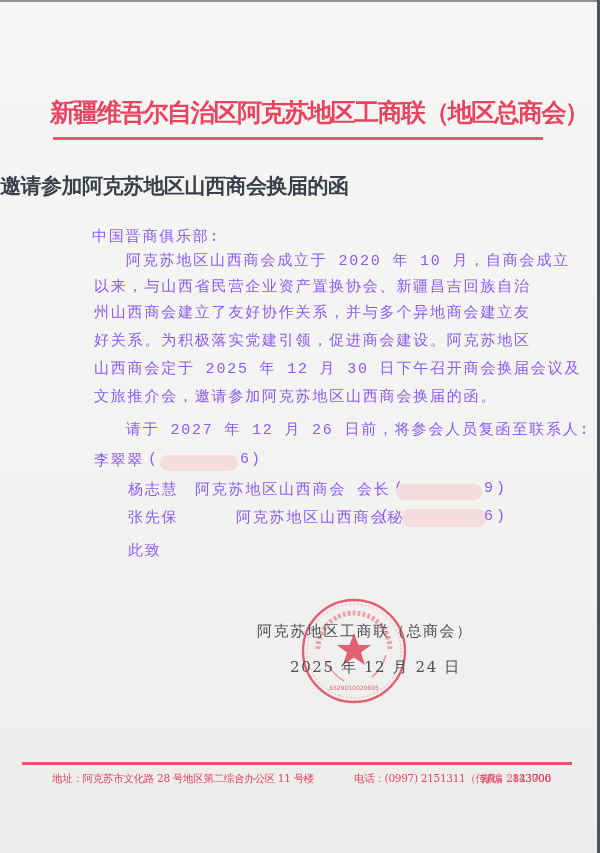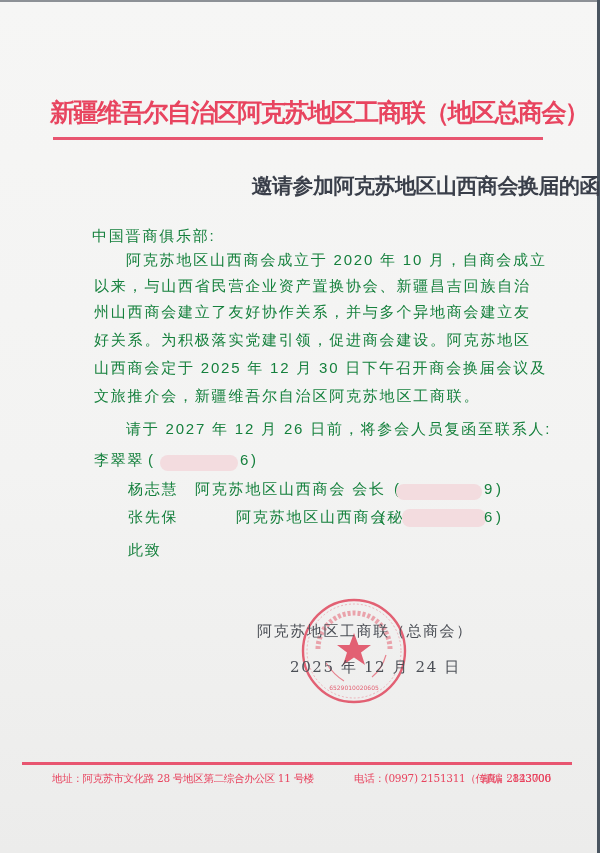--- a/index.html
+++ b/index.html
@@ -24,28 +24,28 @@
     position: absolute; left: 50px; top: 96px; width: 500px;
     font-family: "DejaVu Serif", serif; font-weight: bold;
     font-size: 25px; letter-spacing: -1.6px; color: #e8445f;
     white-space: nowrap;
   }
   .header-rule {
     position: absolute; left: 53px; top: 137px; width: 490px; height: 3px;
     background: #e85570;
   }
   .doc-title {
-    position: absolute; left: 0; top: 172px; width: 600px; text-align: right;
+    position: absolute; left: 0; top: 172px; width: 600px; text-align: left;
     font-family: "DejaVu Serif", serif; font-weight: bold;
     font-size: 21px; color: #3a3f4a; letter-spacing: -0.5px;
   }
   .body-text {
-    position: absolute; color: #15803d; font-size: 15px;
+    position: absolute; color: #8b5cf6; font-size: 15px;
     letter-spacing: 1.8px; white-space: nowrap;
-    font-family: Liberation Sans, sans-serif;
+    font-family: Liberation Mono, monospace;
   }
   .redact {
     position: absolute; height: 16px; border-radius: 8px;
     background: #f3dcdf;
   }
   .sign-text {
     position: absolute; color: #4b4f56; font-size: 15px;
     letter-spacing: 1.6px; white-space: nowrap;
     font-family: "DejaVu Serif", serif;
   }
@@ -74,21 +74,21 @@
 
 <div class="doc-title">邀请参加阿克苏地区山西商会换届的函</div>
 
 <div class="body-text" style="left:92px; top:227px;">中国晋商俱乐部:</div>
 
 <div class="body-text" style="left:126px; top:251px;">阿克苏地区山西商会成立于 2020 年 10 月，自商会成立</div>
 <div class="body-text" style="left:94px; top:277px;">以来，与山西省民营企业资产置换协会、新疆昌吉回族自治</div>
 <div class="body-text" style="left:94px; top:303px;">州山西商会建立了友好协作关系，并与多个异地商会建立友</div>
 <div class="body-text" style="left:94px; top:331px;">好关系。为积极落实党建引领，促进商会建设。阿克苏地区</div>
 <div class="body-text" style="left:94px; top:359px;">山西商会定于 2025 年 12 月 30 日下午召开商会换届会议及</div>
-<div class="body-text" style="left:94px; top:387px;">文旅推介会，新疆维吾尔自治区阿克苏地区工商联。</div>
+<div class="body-text" style="left:94px; top:387px;">文旅推介会，邀请参加阿克苏地区山西商会换届的函。</div>
 
 <div class="body-text" style="left:126px; top:420px;">请于 2027 年 12 月 26 日前，将参会人员复函至联系人:</div>
 
 <div>
   <span class="body-text" style="left:94px; top:451px;">李翠翠</span>
   <span class="body-text" style="left:148px; top:451px;">(</span>
   <span class="redact" style="left:160px; top:455px; width:78px;"></span>
   <span class="body-text" style="left:240px; top:451px;">6</span>
   <span class="body-text" style="left:251px; top:451px;">)</span>
 </div>

